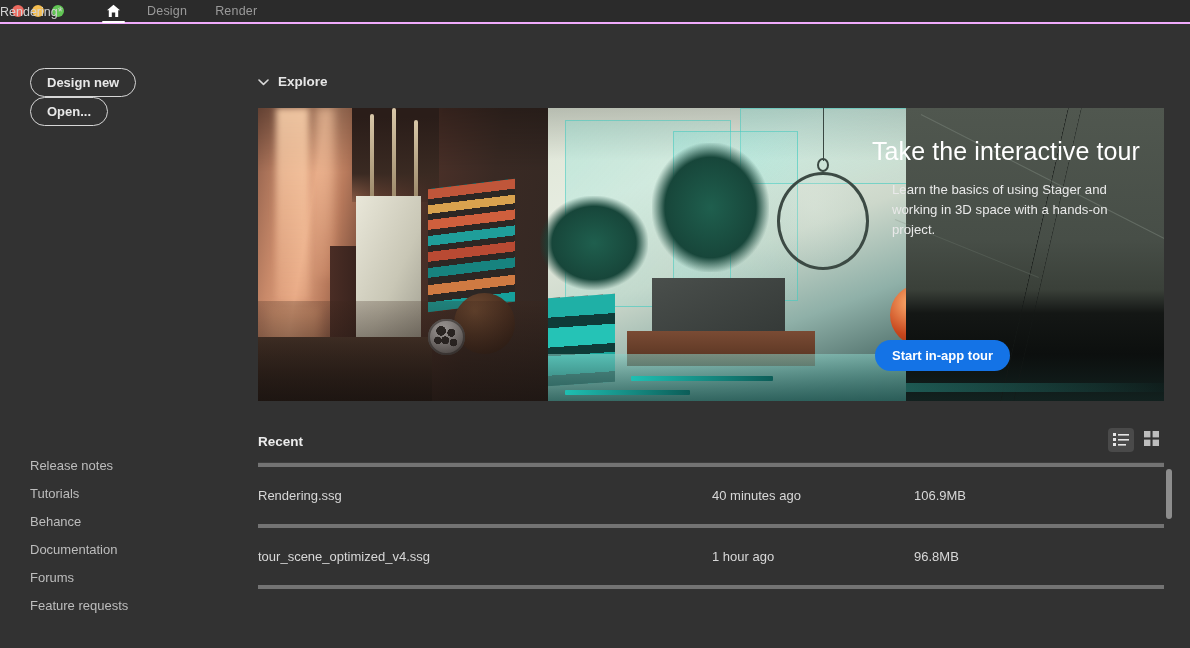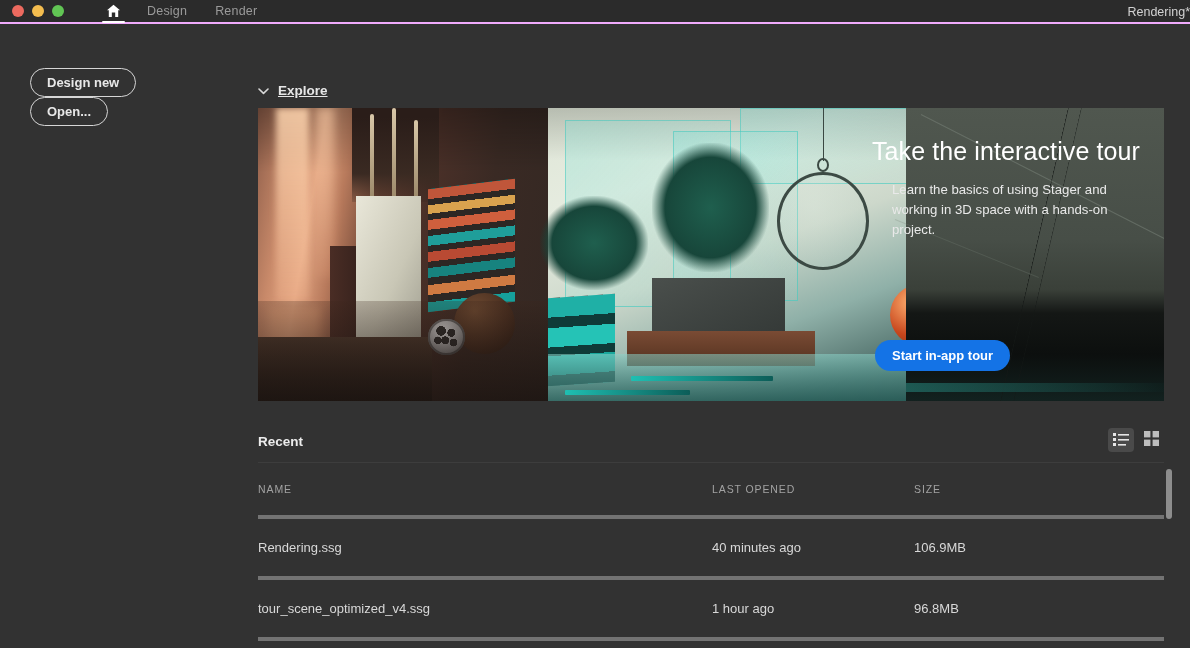--- a/index.html
+++ b/index.html
@@ -43,25 +43,24 @@
     left: 8px; right: 8px; bottom: 0;
     height: 2px; background: #ffffff;
     border-radius: 1px;
   }
   .home-icon svg { display: block; }
 
   .win-title {
     position: absolute;
     left: 0; right: 0; top: 0;
     height: 24px; line-height: 24px;
-    text-align: right;
+    text-align: left;
     color: #d2d2d2;
     font-size: 12.5px;
     pointer-events: none;
-    margin-left: 19px;
   }
 
   
   .app { display: flex; height: 624px; }
 
   
   .sidebar {
     width: 258px;
     flex: 0 0 258px;
     position: relative;
@@ -96,29 +95,28 @@
     font-size: 13px;
     text-decoration: none;
     cursor: pointer;
     line-height: 1;
   }
 
   
   .main { flex: 1; position: relative; padding-right: 26px; }
 
   .explore-head {
-    display: flex; align-items: flex-end; gap: 9px;
+    display: flex; align-items: flex-start; gap: 9px;
     height: 24px;
     margin-top: 50px;
     color: #e6e6e6;
     font-size: 13.5px;
     font-weight: bold;
     cursor: pointer;
     width: fit-content;
-    text-decoration: underline;
   }
   .chev { display: block; }
 
   
   .hero {
     position: relative;
     margin-top: 10px;
     height: 293px;
     width: 906px;
     overflow: hidden;
@@ -419,20 +417,28 @@
 <div class="app">
 
   <div class="sidebar">
     <div>
       <button class="pill">Design new</button>
     </div>
     <div>
       <button class="pill">Open...</button>
     </div>
 
+    <div class="sidebar-links">
+      <a class="side-link">Release notes</a>
+      <a class="side-link">Tutorials</a>
+      <a class="side-link">Behance</a>
+      <a class="side-link">Documentation</a>
+      <a class="side-link">Forums</a>
+      <a class="side-link">Feature requests</a>
+    </div>
   </div>
 
   <div class="main">
 
     <div class="explore-head">
       <span class="chev">
         <svg width="11" height="8" viewBox="0 0 11 8" aria-hidden="true">
           <path d="M1 2 L5.5 6.4 L10 2" stroke="#d8d8d8" stroke-width="1.6" fill="none" stroke-linecap="round" stroke-linejoin="round"></path>
         </svg>
       </span>
@@ -515,25 +521,20 @@
               <rect x="8.6" y="0" width="6.4" height="6.4" fill="#bdbdbd"></rect>
               <rect x="0" y="8.6" width="6.4" height="6.4" fill="#bdbdbd"></rect>
               <rect x="8.6" y="8.6" width="6.4" height="6.4" fill="#bdbdbd"></rect>
             </svg>
           </span>
         </button>
       </div>
     </div>
 
     <div class="table-wrap">
-      <div class="thead">
-        <div class="th col-name">NAME</div>
-        <div class="th col-opened">LAST OPENED</div>
-        <div class="th col-size">SIZE</div>
-      </div>
 
       <div class="trow">
         <div class="td col-name">Rendering.ssg</div>
         <div class="td col-opened">40 minutes ago</div>
         <div class="td col-size">106.9MB</div>
       </div>
 
       <div class="trow">
         <div class="td col-name">tour_scene_optimized_v4.ssg</div>
         <div class="td col-opened">1 hour ago</div>

